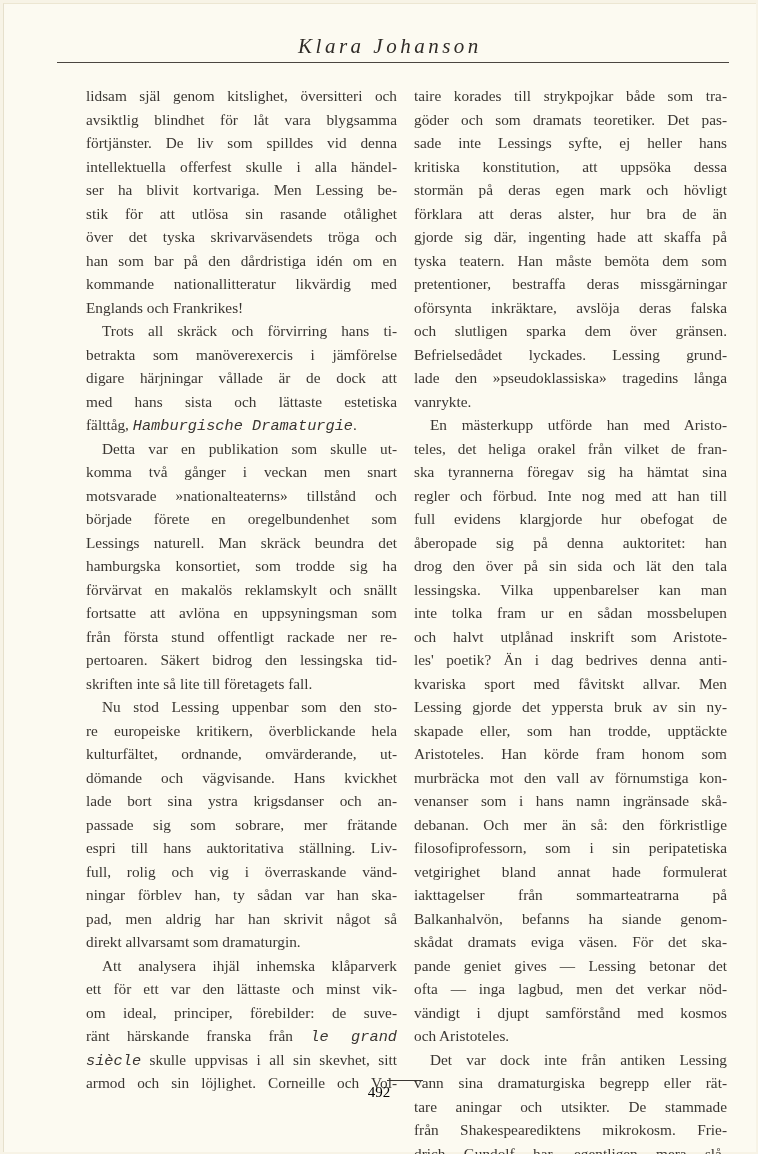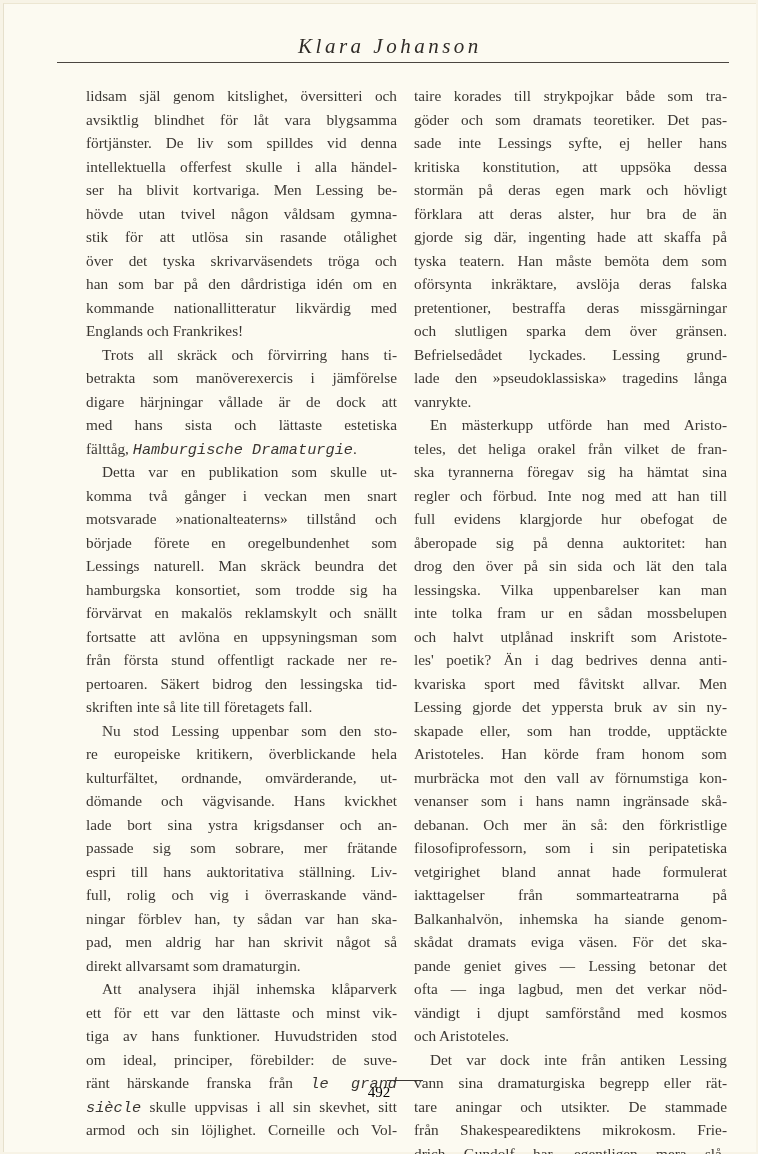--- a/index.html
+++ b/index.html
@@ -52,21 +52,20 @@
 
 <div class="running-head">Klara Johanson</div>
 <div class="head-rule"></div>
 
 <div class="column col-left" id="col-left">
     <span class="line"><span>lidsam själ genom kitslighet, översitteri och</span></span>
     <span class="line"><span>avsiktlig blindhet för låt vara blygsamma</span></span>
     <span class="line"><span>förtjänster. De liv som spilldes vid denna</span></span>
     <span class="line"><span>intellektuella offerfest skulle i alla händel-</span></span>
     <span class="line"><span>ser ha blivit kortvariga. Men Lessing be-</span></span>
-    <span class="line"><span>hövde utan tvivel någon våldsam gymna-</span></span>
     <span class="line"><span>stik för att utlösa sin rasande otålighet</span></span>
     <span class="line"><span>över det tyska skrivarväsendets tröga och</span></span>
     <span class="line"><span>han som bar på den dårdristiga idén om en</span></span>
     <span class="line"><span>kommande nationallitteratur likvärdig med</span></span>
     <span class="line last"><span>Englands och Frankrikes!</span></span>
     <span class="line indent"><span>Trots all skräck och förvirring hans ti-</span></span>
     <span class="line"><span>betrakta som manöverexercis i jämförelse</span></span>
     <span class="line"><span>digare härjningar vållade är de dock att</span></span>
     <span class="line"><span>med hans sista och lättaste estetiska</span></span>
     <span class="line last"><span>fälttåg, </span><i>Hamburgische Dramaturgie</i><span>.</span></span>
@@ -87,37 +86,36 @@
     <span class="line"><span>dömande och vägvisande. Hans kvickhet</span></span>
     <span class="line"><span>lade bort sina ystra krigsdanser och an-</span></span>
     <span class="line"><span>passade sig som sobrare, mer frätande</span></span>
     <span class="line"><span>espri till hans auktoritativa ställning. Liv-</span></span>
     <span class="line"><span>full, rolig och vig i överraskande vänd-</span></span>
     <span class="line"><span>ningar förblev han, ty sådan var han ska-</span></span>
     <span class="line"><span>pad, men aldrig har han skrivit något så</span></span>
     <span class="line last"><span>direkt allvarsamt som dramaturgin.</span></span>
     <span class="line indent"><span>Att analysera ihjäl inhemska klåparverk</span></span>
     <span class="line"><span>ett för ett var den lättaste och minst vik-</span></span>
-    <span class="line"><span>tiga av hans funktioner. Huvudstriden stod</span></span>
     <span class="line"><span>om ideal, principer, förebilder: de suve-</span></span>
     <span class="line"><span>ränt härskande franska från </span><i>le grand</i></span>
     <span class="line"><i>siècle</i><span> skulle uppvisas i all sin skevhet, sitt</span></span>
     <span class="line"><span>armod och sin löjlighet. Corneille och Vol-</span></span>
   </div>
 <div class="column col-right" id="col-right">
     <span class="line"><span>taire korades till strykpojkar både som tra-</span></span>
     <span class="line"><span>göder och som dramats teoretiker. Det pas-</span></span>
     <span class="line"><span>sade inte Lessings syfte, ej heller hans</span></span>
     <span class="line"><span>kritiska konstitution, att uppsöka dessa</span></span>
     <span class="line"><span>stormän på deras egen mark och hövligt</span></span>
     <span class="line"><span>förklara att deras alster, hur bra de än</span></span>
     <span class="line"><span>gjorde sig där, ingenting hade att skaffa på</span></span>
     <span class="line"><span>tyska teatern. Han måste bemöta dem som</span></span>
+    <span class="line"><span>pretentioner, bestraffa deras missgärningar</span></span>
     <span class="line"><span>oförsynta inkräktare, avslöja deras falska</span></span>
-    <span class="line"><span>pretentioner, bestraffa deras missgärningar</span></span>
     <span class="line"><span>och slutligen sparka dem över gränsen.</span></span>
     <span class="line"><span>Befrielsedådet lyckades. Lessing grund-</span></span>
     <span class="line"><span>lade den »pseudoklassiska» tragedins långa</span></span>
     <span class="line last"><span>vanrykte.</span></span>
     <span class="line indent"><span>En mästerkupp utförde han med Aristo-</span></span>
     <span class="line"><span>teles, det heliga orakel från vilket de fran-</span></span>
     <span class="line"><span>ska tyrannerna föregav sig ha hämtat sina</span></span>
     <span class="line"><span>regler och förbud. Inte nog med att han till</span></span>
     <span class="line"><span>full evidens klargjorde hur obefogat de</span></span>
     <span class="line"><span>åberopade sig på denna auktoritet: han</span></span>
@@ -129,21 +127,21 @@
     <span class="line"><span>kvariska sport med fåvitskt allvar. Men</span></span>
     <span class="line"><span>Lessing gjorde det yppersta bruk av sin ny-</span></span>
     <span class="line"><span>skapade eller, som han trodde, upptäckte</span></span>
     <span class="line"><span>Aristoteles. Han körde fram honom som</span></span>
     <span class="line"><span>murbräcka mot den vall av förnumstiga kon-</span></span>
     <span class="line"><span>venanser som i hans namn ingränsade skå-</span></span>
     <span class="line"><span>debanan. Och mer än så: den förkristlige</span></span>
     <span class="line"><span>filosofiprofessorn, som i sin peripatetiska</span></span>
     <span class="line"><span>vetgirighet bland annat hade formulerat</span></span>
     <span class="line"><span>iakttagelser från sommarteatrarna på</span></span>
-    <span class="line"><span>Balkanhalvön, inhemska ha siande genom-</span></span>
+    <span class="line"><span>Balkanhalvön, befanns ha siande genom-</span></span>
     <span class="line"><span>skådat dramats eviga väsen. För det ska-</span></span>
     <span class="line"><span>pande geniet gives — Lessing betonar det</span></span>
     <span class="line"><span>ofta — inga lagbud, men det verkar nöd-</span></span>
     <span class="line"><span>vändigt i djupt samförstånd med kosmos</span></span>
     <span class="line last"><span>och Aristoteles.</span></span>
     <span class="line indent"><span>Det var dock inte från antiken Lessing</span></span>
     <span class="line"><span>vann sina dramaturgiska begrepp eller rät-</span></span>
     <span class="line"><span>tare aningar och utsikter. De stammade</span></span>
     <span class="line"><span>från Shakespearediktens mikrokosm. Frie-</span></span>
     <span class="line"><span>drich Gundolf har, egentligen mera slå-</span></span>

